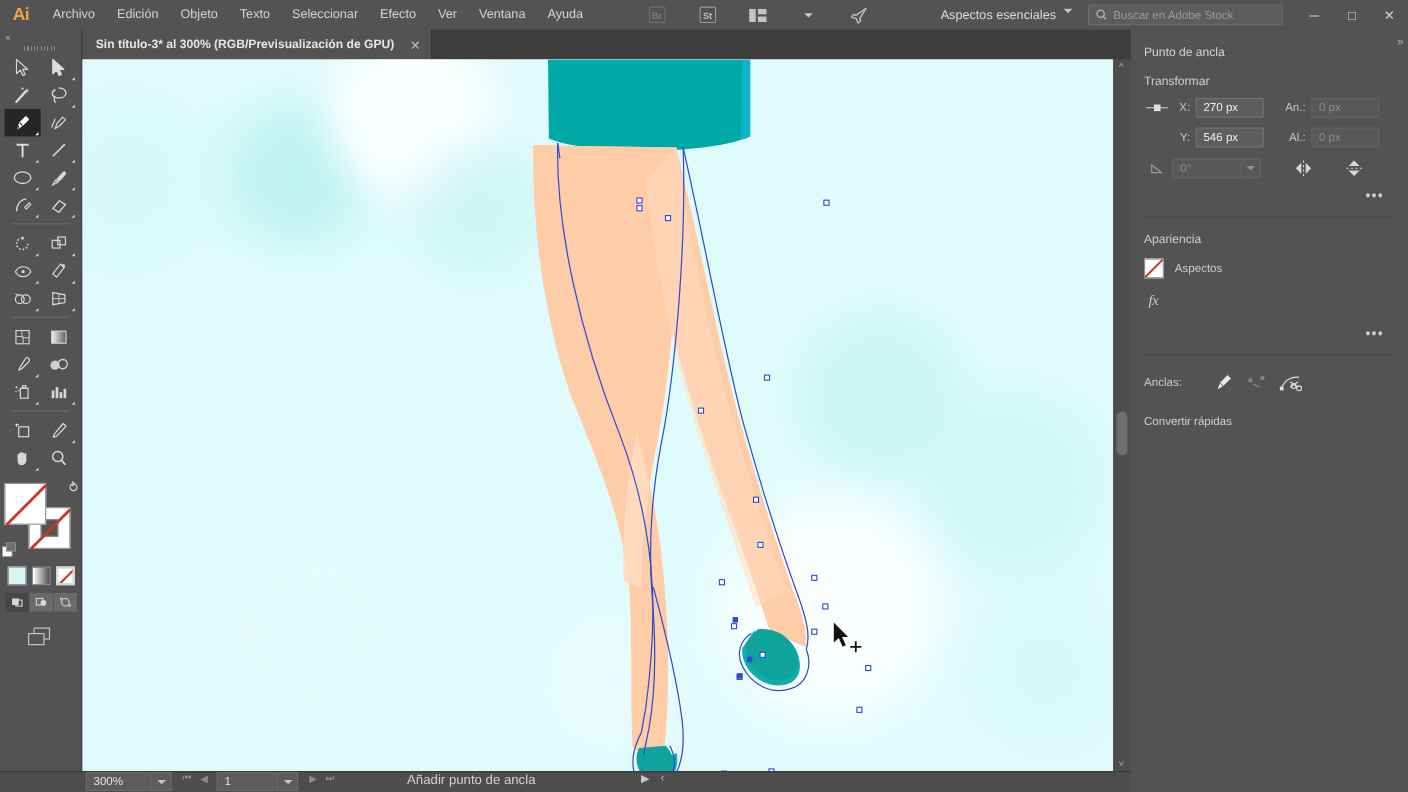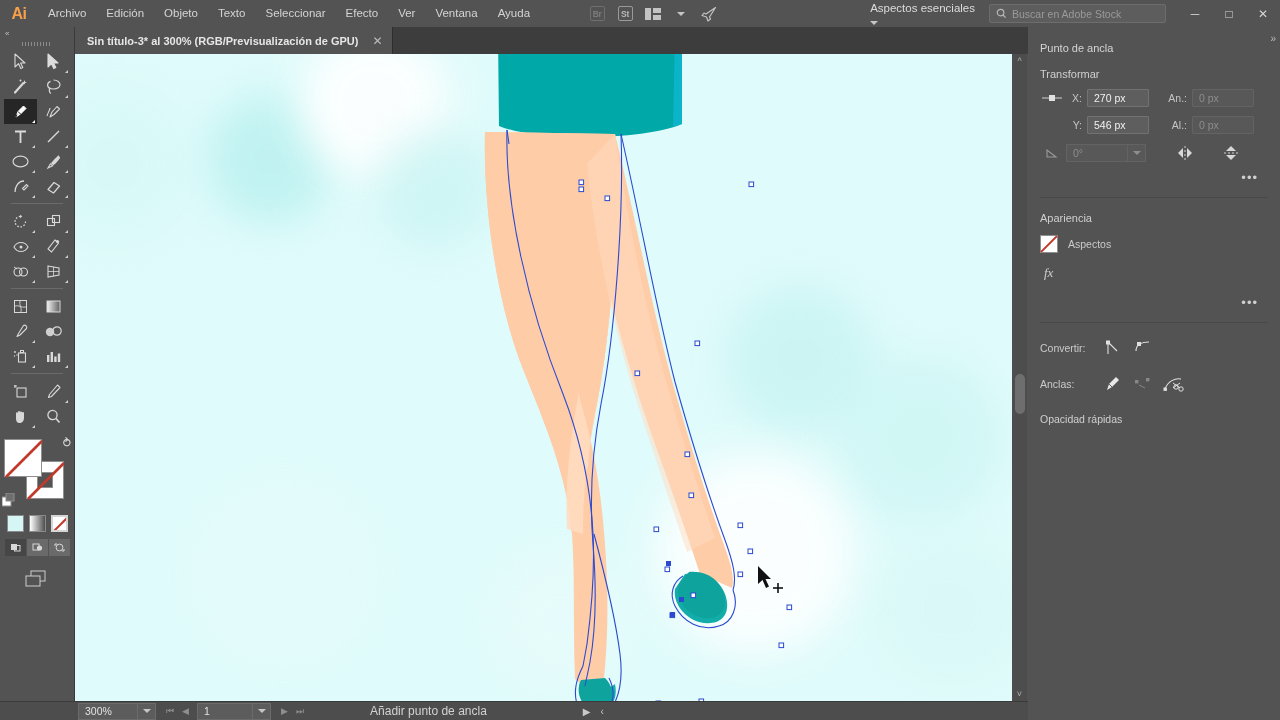--- a/index.html
+++ b/index.html
@@ -21,34 +21,34 @@
   }
   .ai-logo {
     width:38px; height:27px; display:flex; align-items:center; justify-content:center;
     color:#f7a04b; font-weight:bold; font-size:16px; font-style:normal;
     letter-spacing:-.5px;
   }
   .menu-item {
     padding:0 10px; height:27px; line-height:27px; font-size:11.5px; color:#d4d4d4;
     cursor:default; white-space:nowrap;
   }
-  .mb-icons { display:flex; align-items:center; margin-left:44px; gap:2px;text-align:center; }
+  .mb-icons { display:flex; align-items:center; margin-left:44px; gap:20px;text-align:center; }
   .mb-ico {
     width:26px; height:22px; display:flex; align-items:center; justify-content:center;
     color:#b9b9b9; font-size:10px;
   }
   .badge-sq {
     border:1px solid #9a9a9a; border-radius:2px; width:15px; height:15px;
     display:flex; align-items:center; justify-content:center;
     font-size:8.5px; font-weight:bold; letter-spacing:-.3px;
   }
   .badge-dim { color:#7c7c7c; border-color:#6f6f6f; }
   .mb-right { margin-left:auto; display:flex; align-items:center; height:27px; }
   .workspace-sel {
-    display:flex; align-items:flex-start; gap:7px; padding:0 10px; font-size:11.5px; color:#dcdcdc;flex-direction:column;
+    display:flex; align-items:flex-start; gap:7px; padding:0 10px; font-size:11.5px; color:#dcdcdc;
   }
   .caret { width:0;height:0;border-left:4px solid transparent;border-right:4px solid transparent;
            border-top:4px solid #c6c6c6; }
   .stock-search {
     width:177px; height:19px; background:#5d5d5d; border:1px solid #6d6d6d; border-radius:2px;
     display:flex; align-items:center; padding:0 6px; gap:5px; margin-left:4px;
   }
   .stock-search .ph { color:#9a9a9a; font-size:10.5px; }
   .win-btns { display:flex; margin-left:12px; }
   .win-btn { width:34px; height:27px; display:flex; align-items:center; justify-content:center;
@@ -119,21 +119,21 @@
   .vscroll .up { position:absolute; top:2px; left:0; width:15px; text-align:center; color:#b5b5b5; font-size:9px;}
   .vscroll .thumb { position:absolute; left:3px; top:320px; width:10px; height:40px; background:#6e6e6e; border-radius:5px; }
   .vscroll .dn { position:absolute; bottom:2px; left:0; width:15px; text-align:center; color:#b5b5b5; font-size:9px;}
   .hscroll { position:absolute; left:75px; top:701px; width:952px; height:15px; background:#4d4d4d; }
   .hscroll .thumb { position:absolute; top:3px; left:660px; width:40px; height:10px; background:#6e6e6e; border-radius:5px; }
   .hscroll .rt { position:absolute; right:14px; top:0; color:#b5b5b5; font-size:9px; line-height:15px;}
 
   
   .statusbar {
     position:absolute; left:0; top:701px; width:1280px; height:19px; background:#4d4d4d;
-    display:flex; align-items:center; border-top:1px solid #3a3a3a;
+    display:flex; align-items:flex-start; border-top:1px solid #3a3a3a;
   }
   .sb-zoom { width:60px; height:17px; background:#5c5c5c; border:1px solid #6b6b6b;
              display:flex; align-items:center; padding-left:6px; font-size:10.5px; color:#e2e2e2; margin-left:78px;}
   .sb-drop { width:18px; height:17px; background:#5c5c5c; border:1px solid #6b6b6b; border-left:none;
              display:flex; align-items:center; justify-content:center; }
   .sb-navgrp { display:flex; align-items:center; gap:8px; margin-left:10px; color:#8e8e8e; font-size:9px;}
   .sb-page { width:56px; height:17px; background:#5c5c5c; border:1px solid #6b6b6b;
              display:flex; align-items:center; padding-left:6px; font-size:10.5px; color:#e2e2e2;}
   .sb-status { margin-left:66px; font-size:12px; color:#d2d2d2; }
   .sb-arrows { margin-left:96px; display:flex; gap:10px; color:#c8c8c8; font-size:10px; }
@@ -762,36 +762,20 @@
         </div>
         <div class="ap-label">Aspectos</div>
       </div>
 
 
 
       <div class="fx-row">fx</div>
       <div class="dots-right" style="margin-top:14px">•••</div>
       <div class="hr"></div>
 
-      <div class="icon-row">
-        <div class="nm">Convertir:</div>
-        <div class="icon-btn" style="margin-left:10px">
-          <svg width="18" height="18" viewBox="0 0 18 18">
-              <path d="M4 3 L4 15" stroke="#e0e0e0" stroke-width="1.1"></path>
-              <path d="M4 3 L13 12" stroke="#e0e0e0" stroke-width="1.1"></path>
-              <rect x="2" y="1.5" width="4" height="4" fill="#e0e0e0"></rect>
-            </svg>
-        </div>
-        <div class="icon-btn">
-          <svg width="18" height="18" viewBox="0 0 18 18">
-              <path d="M2 12 C2 5 8 3 15 3" fill="none" stroke="#e0e0e0" stroke-width="1.1"></path>
-              <rect x="3" y="3" width="4" height="4" fill="#e0e0e0"></rect>
-            </svg>
-        </div>
-      </div>
 
       <div class="icon-row">
         <div class="nm">Anclas:</div>
         <div class="icon-btn" style="margin-left:10px">
           <svg width="20" height="18" viewBox="0 0 20 18">
               <path d="M4 15 L6 9 L13 2 L16 5 L9 12 Z" fill="#e8e8e8"></path>
               <path d="M6 9 L9 12" stroke="#535353" stroke-width=".9"></path>
             </svg>
         </div>
         <div class="icon-btn">
@@ -805,17 +789,17 @@
           <svg width="22" height="18" viewBox="0 0 22 18">
               <path d="M3 14 C6 6 13 3 19 4" fill="none" stroke="#e0e0e0" stroke-width="1.1"></path>
               <rect x="1.5" y="12.5" width="3.4" height="3.4" fill="#e0e0e0"></rect>
               <circle cx="14" cy="12" r="2.2" fill="none" stroke="#e0e0e0" stroke-width="1"></circle>
               <circle cx="19" cy="14" r="2.2" fill="none" stroke="#e0e0e0" stroke-width="1"></circle>
               <path d="M11 8 L18 13 M11 13 L18 8" stroke="#e0e0e0" stroke-width="1"></path>
             </svg>
         </div>
       </div>
 
-      <div class="qa">Opacidad rápidas</div>
+      <div class="qa">Convertir rápidas</div>
     </div>
   </div>
 
 </div>
 
 </body></html>

